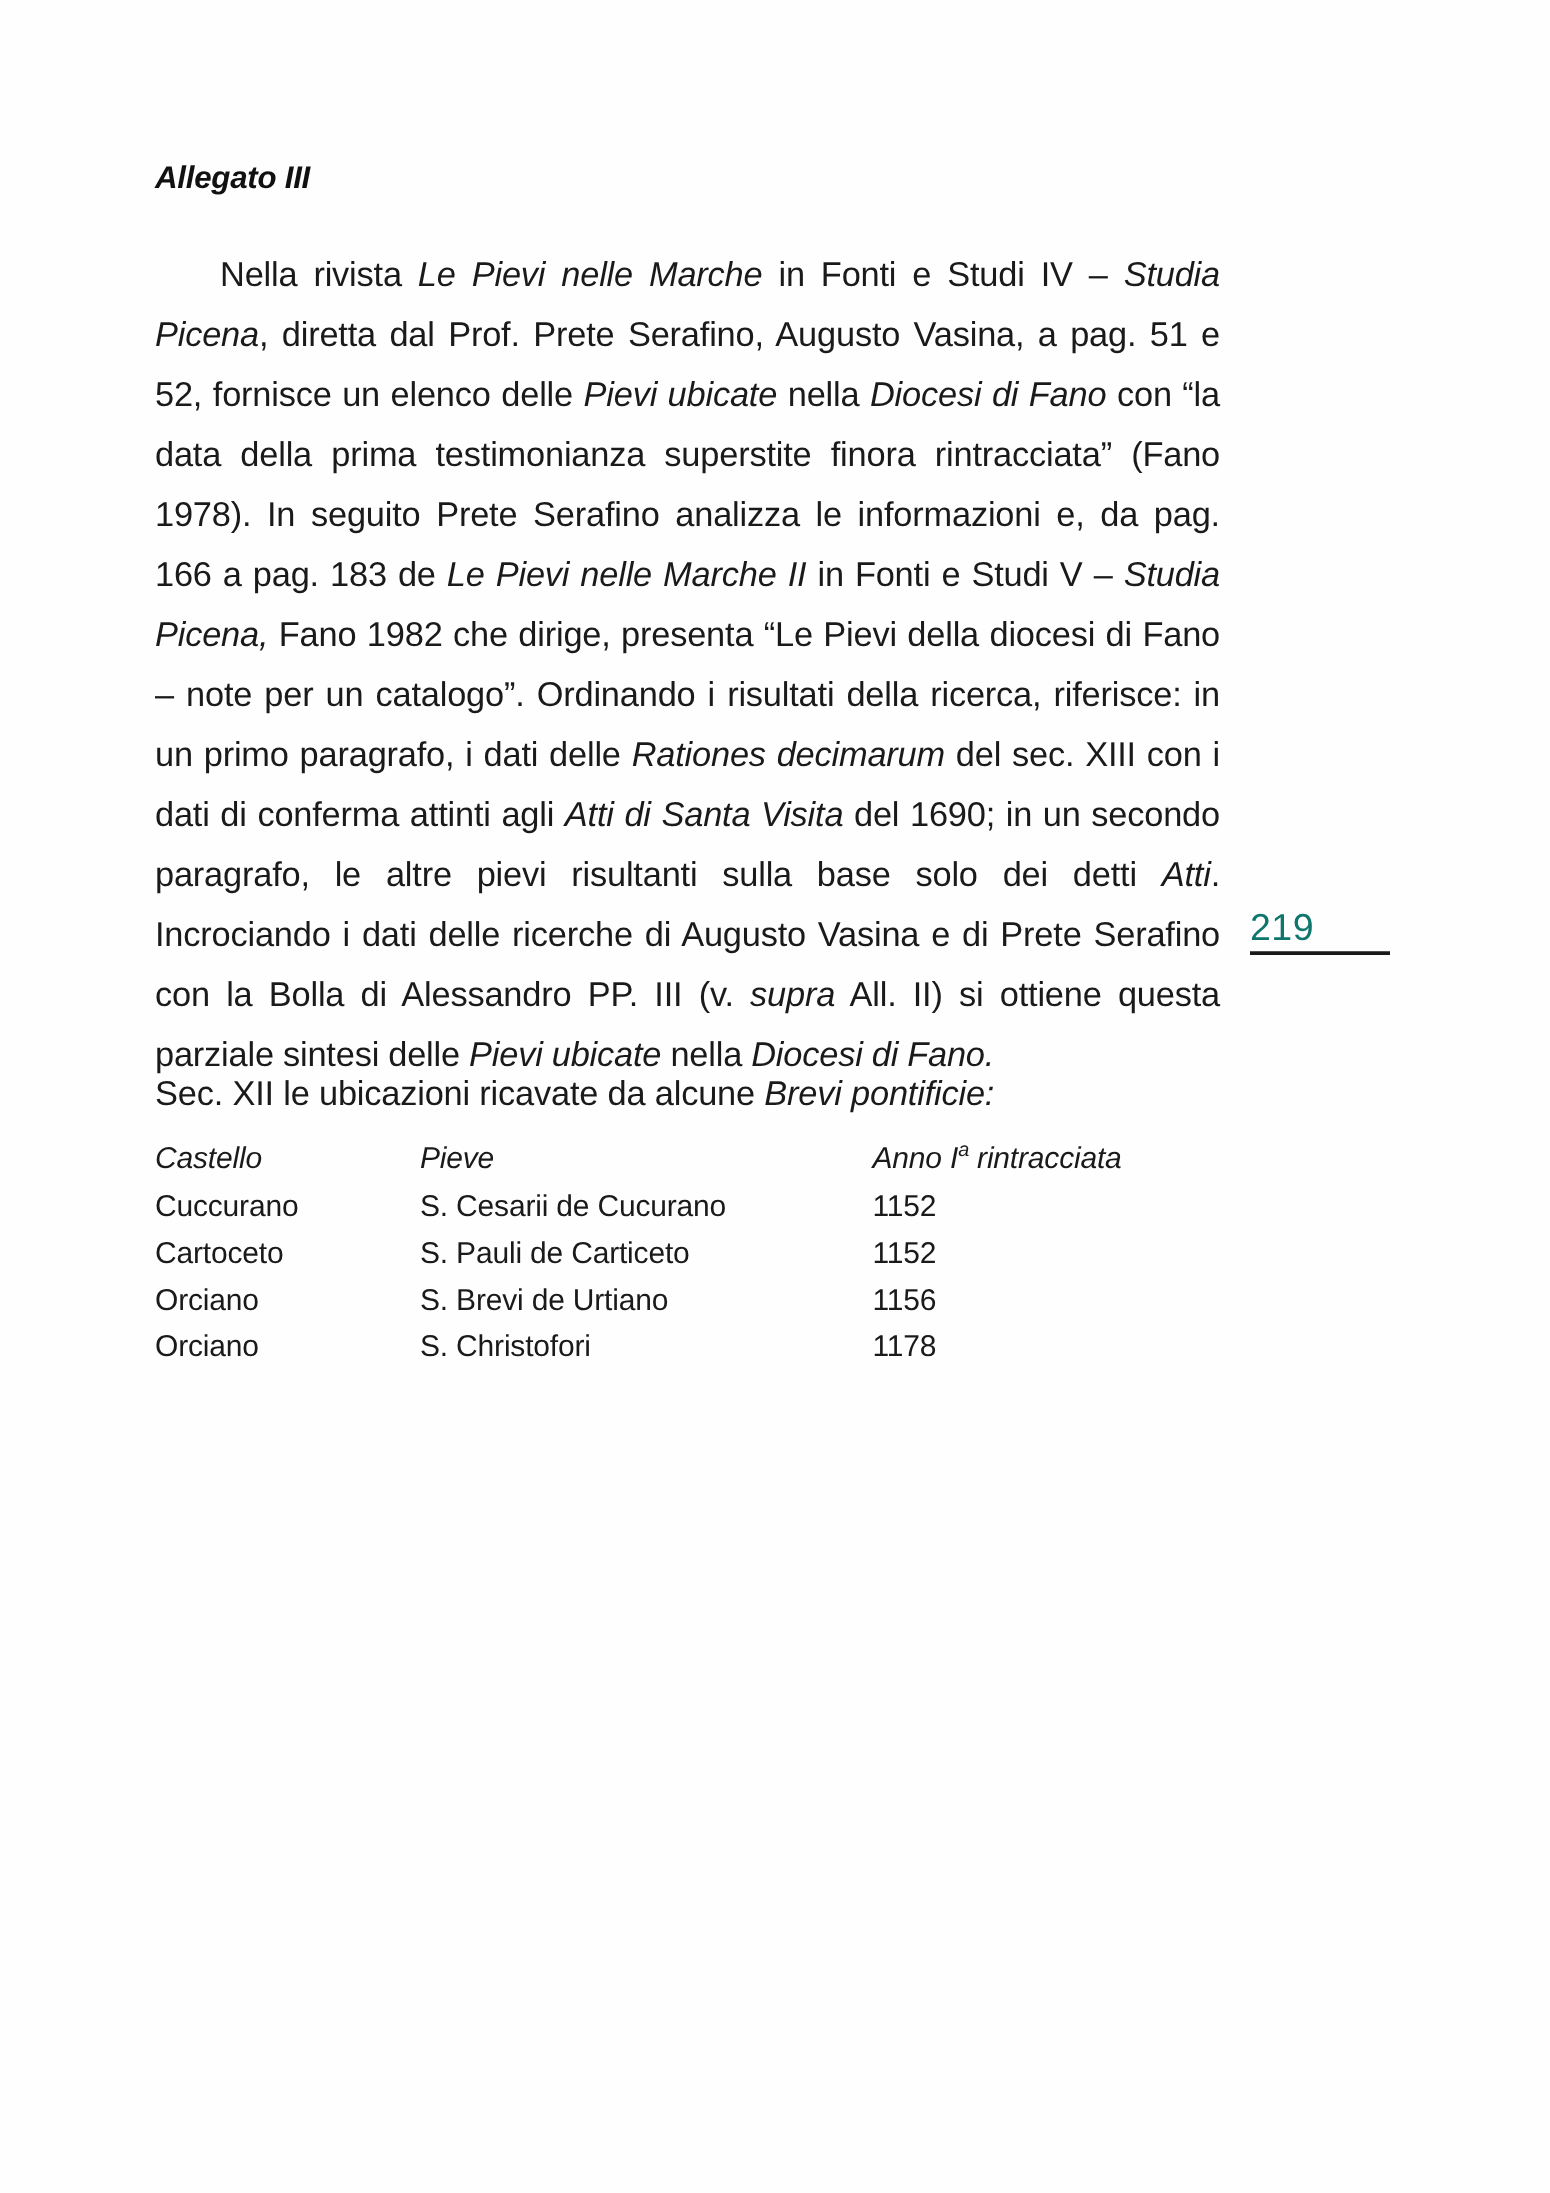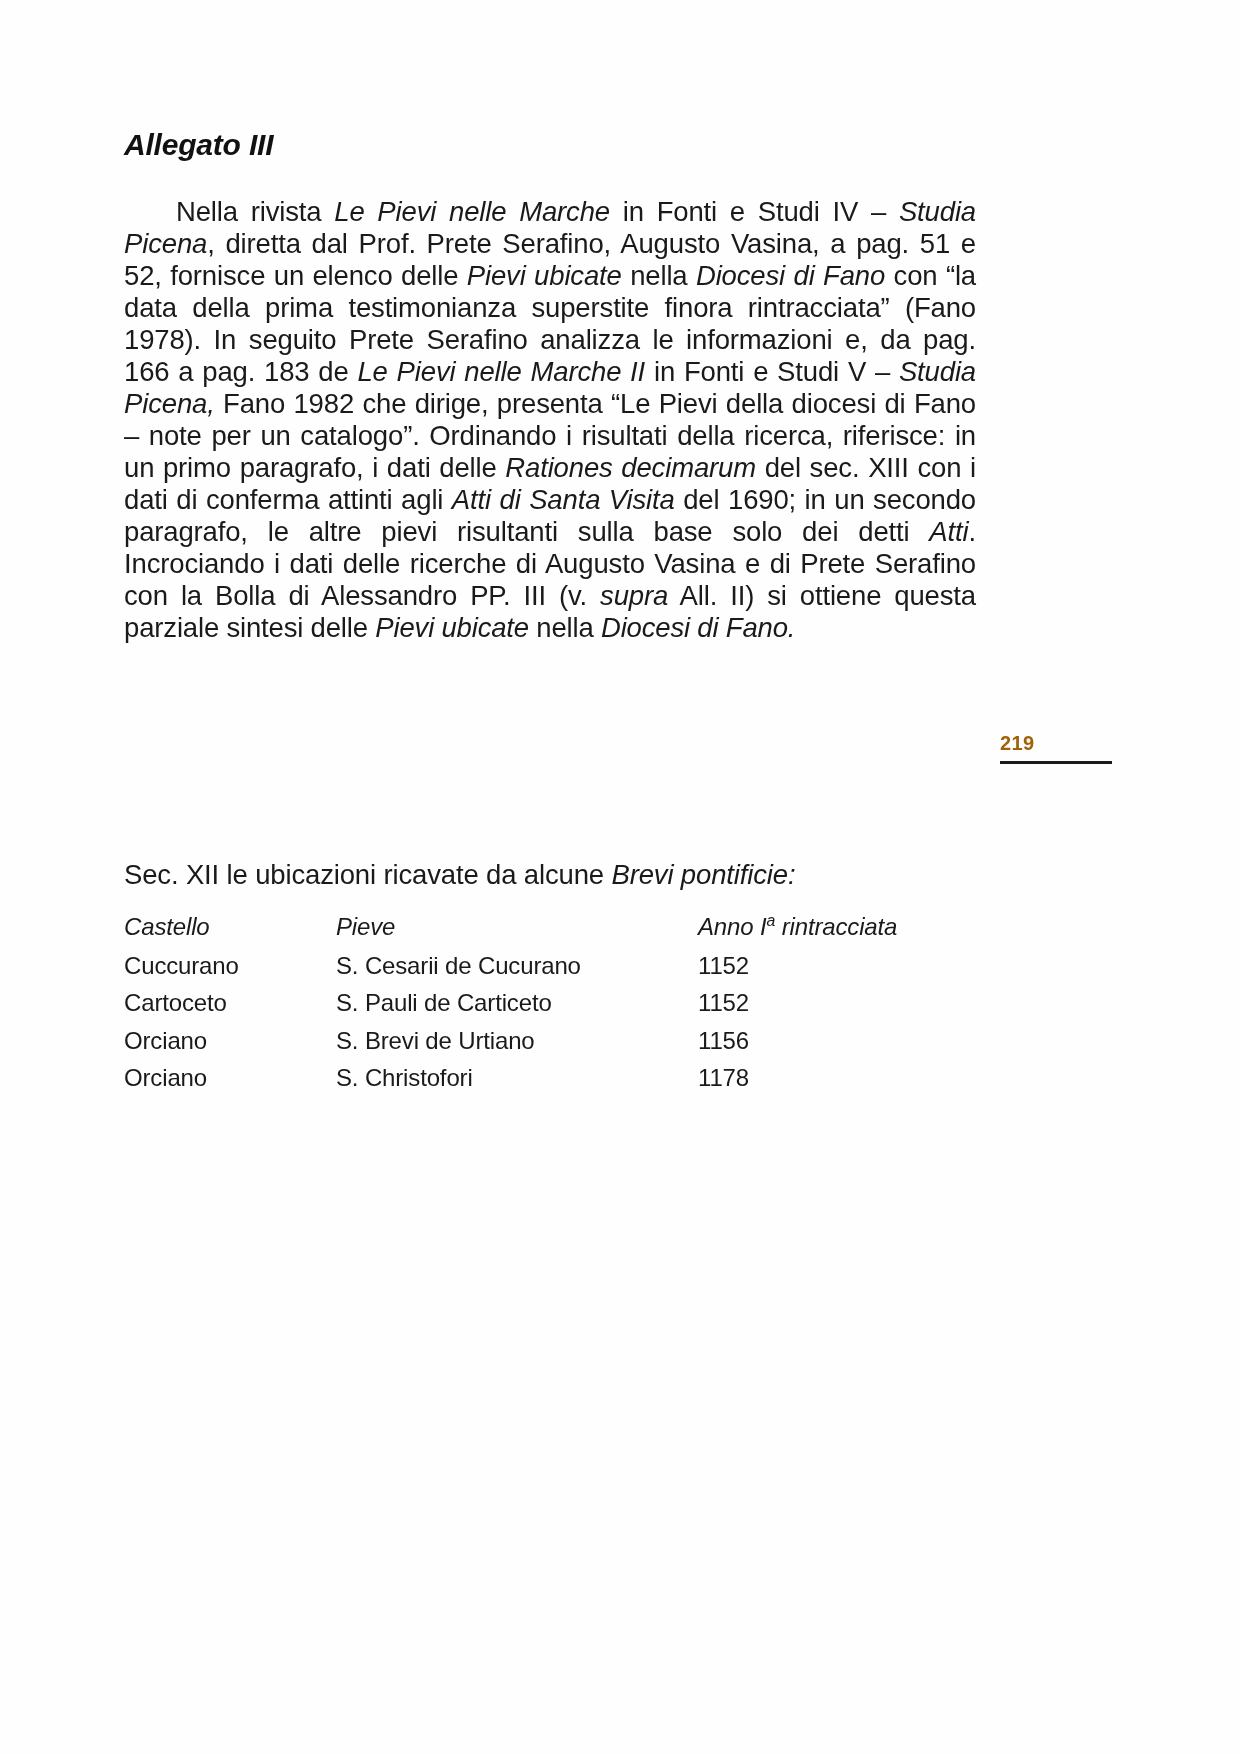--- a/index.html
+++ b/index.html
@@ -20,35 +20,35 @@
     position: absolute;
     inset: 0;
     background: #fefefe;
   }
 
   
   .heading {
     position: absolute;
     left: 124px;
     top: 128px;
-    font-size: 30px;
+    font-size: 25px;
     font-weight: bold;
     font-style: italic;
     letter-spacing: -0.2px;
     color: #111111;
   }
 
   
   .body-block {
     position: absolute;
     left: 124px;
     top: 196px;
     width: 852px;
     font-size: 27.5px;
-    line-height: 32px;
+    line-height: 48px;
     text-align: justify;
     text-justify: inter-word;
     color: #1a1a1a;
     letter-spacing: -0.15px;
     word-spacing: -0.2px;
   }
   .body-block p {
     margin: 0;
     text-indent: 52px;
   }
@@ -56,23 +56,23 @@
 
   
   .folio {
     position: absolute;
     left: 1000px;
     top: 728px;
     width: 112px;
     text-align: left;
   }
   .folio-num {
-    font-size: 20px;
-    font-weight: bold;
-    color: #a16207;
+    font-size: 30px;
+    font-weight: normal;
+    color: #0f766e;
     letter-spacing: 0.4px;
     display: block;
     line-height: 30px;
   }
   .folio-rule {
     display: block;
     margin-top: 3px;
     width: 112px;
     height: 3px;
     background: #1a1a1a;

